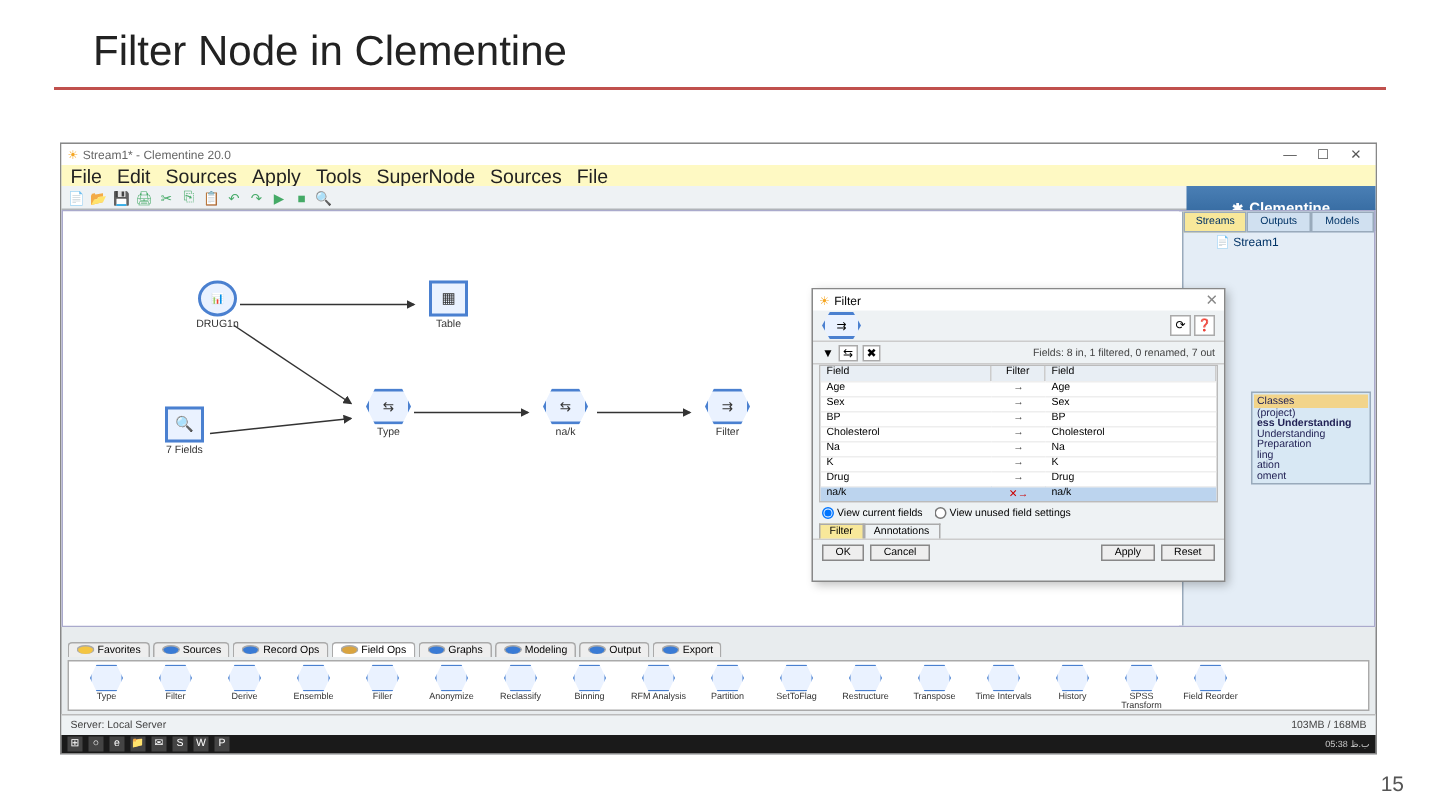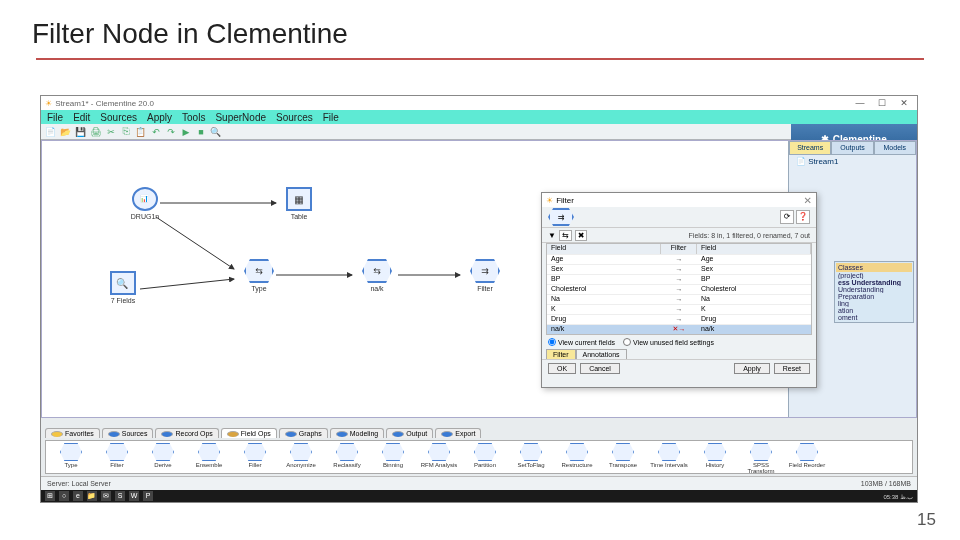--- a/index.html
+++ b/index.html
@@ -1,42 +1,42 @@
 <!DOCTYPE html>
 <html><head>
 <meta charset="utf-8">
 <style>
   * { box-sizing: border-box; margin: 0; padding: 0; }
   body { width: 960px; height: 540px; background: #fff; font-family: Arial, sans-serif; font-size: 11px; position: relative; overflow: hidden; }
-  .slide-title { font-size: 28px; padding: 18px 40px 8px 32px; font-weight: normal; color: #222; }
+  .slide-title { font-size: 28px; padding: 18px 40px 8px 62px; font-weight: normal; color: #222; }
   .hr { height: 2px; background: #c0504d; margin: 0 36px 8px 36px; }
   .app-window { position: absolute; left: 40px; top: 95px; width: 878px; height: 408px; border: 1px solid #888; background: #e8ecee; }
   .titlebar { height: 14px; background: #fff; display: flex; align-items: center; padding: 0 4px; font-size: 8px; color: #666; }
   .titlebar .sun { color: #f5a623; margin-right: 3px; }
   .titlebar .win-btns { margin-left: auto; display: flex; gap: 4px; }
   .titlebar .win-btns span { width: 18px; text-align: center; color: #555; font-size: 9px; }
-  .menubar { height: 14px; background: #5eead4; display: flex; align-items: center; padding: 0 6px; gap: 10px; font-size: 10px; color: #222; }
+  .menubar { height: 14px; background: #fef9c3; display: flex; align-items: center; padding: 0 6px; gap: 10px; font-size: 13px; color: #222; }
   .menubar span { cursor: pointer; }
   .toolbar { height: 16px; background: #eef2f4; display: flex; align-items: center; padding: 0 4px; gap: 3px; border-bottom: 1px solid #b0b4b8; position: relative; }
   .toolbar .ico { width: 12px; height: 12px; font-size: 9px; display: inline-flex; align-items: center; justify-content: center; color: #4a6; }
   .brand { position: absolute; right: 0; top: 0; width: 126px; height: 30px; background: linear-gradient(#4a7fb5,#2a5f95); color: #fff; font-size: 10px; display: flex; align-items: center; justify-content: center; font-weight: bold; }
   .brand::before { content: "✱"; margin-right: 4px; font-size: 9px; }
   .main-area { position: absolute; top: 44px; bottom: 84px; left: 0; right: 0; background: #fff; border: 1px solid #aac; }
   .canvas { position: absolute; left: 0; top: 0; right: 130px; bottom: 0; background: #fff; }
   .canvas svg { position: absolute; inset: 0; }
   .node { position: absolute; width: 42px; text-align: center; font-size: 7px; color: #333; }
   .node .shape { width: 26px; height: 24px; margin: 0 auto 2px auto; }
   .node .round { border-radius: 50%; border: 2px solid #4a80d0; background: #eaf2ff; display: flex; align-items: center; justify-content: center; }
   .node .square { border: 2px solid #4a80d0; background: #eaf2ff; display: flex; align-items: center; justify-content: center; font-size: 10px; }
   .node .hex { width: 30px; height: 24px; background: #eaf2ff; border: 2px solid #4a80d0; clip-path: polygon(20% 0,80% 0,100% 50%,80% 100%,20% 100%,0 50%); margin: 0 auto 2px auto; display: flex; align-items: center; justify-content: center; font-size: 9px; }
   .side-panel { position: absolute; right: 0; top: 0; width: 128px; bottom: 0; background: #e4edf6; border-left: 1px solid #9ab; }
   .side-tabs { display: flex; height: 14px; font-size: 7px; color: #036; }
   .side-tabs div { flex: 1; text-align: center; border: 1px solid #9ab; background: #d0e0f0; line-height: 12px; }
   .side-tabs .active { background: #f8e89a; }
-  .side-body { padding: 2px 7px; font-size: 8px; color: #036; }
+  .side-body { padding: 2px 21px; font-size: 8px; color: #036; }
   .crisp { position: absolute; right: 2px; top: 120px; width: 80px; font-size: 7px; color: #225; background: #d8e8f4; border: 1px solid #9ab; padding: 1px; }
   .crisp .hdr { background: #f2d48a; padding: 1px 2px; font-size: 7px; }
   .crisp div { padding: 0 2px; white-space: nowrap; overflow: hidden; }
   .filter-dlg { position: absolute; left: 500px; top: 96px; width: 276px; height: 196px; background: #eef2f4; border: 1px solid #888; box-shadow: 2px 2px 6px rgba(0,0,0,.25); font-size: 8px; }
   .dlg-title { height: 14px; background: #fff; display: flex; align-items: center; padding: 0 4px; font-size: 8px; }
   .dlg-title .sun { color: #f5a623; margin-right: 3px; }
   .dlg-title .x { margin-left: auto; color: #888; cursor: pointer; font-size: 10px; }
   .dlg-top { height: 20px; display: flex; align-items: center; padding: 2px 6px; gap: 4px; }
   .dlg-hex { width: 26px; height: 18px; background: #eaf2ff; border: 2px solid #4a80d0; clip-path: polygon(20% 0,80% 0,100% 50%,80% 100%,20% 100%,0 50%); display: flex; align-items: center; justify-content: center; font-size: 8px; }
   .dlg-top .rbtns { margin-left: auto; display: flex; gap: 2px; }
@@ -65,21 +65,21 @@
   .palette-tabs .act { background: #fff; }
   .palette-tabs .dot { width: 6px; height: 6px; border-radius: 50%; display: inline-block; margin-right: 2px; vertical-align: middle; }
   .palette { position: absolute; left: 4px; right: 4px; bottom: 28px; height: 34px; background: #fff; border: 1px solid #aaa; display: flex; gap: 4px; padding: 2px 4px; overflow: hidden; }
   .pnode { width: 42px; text-align: center; font-size: 6px; color: #333; }
   .pnode .phex { width: 22px; height: 18px; margin: 0 auto 1px auto; background: #eaf2ff; border: 1px solid #4a80d0; clip-path: polygon(20% 0,80% 0,100% 50%,80% 100%,20% 100%,0 50%); }
   .statusbar { position: absolute; left: 0; right: 0; bottom: 12px; height: 14px; background: #eef2f4; border-top: 1px solid #bbb; display: flex; align-items: center; padding: 0 6px; font-size: 7px; color: #444; }
   .statusbar .mem { margin-left: auto; }
   .taskbar { position: absolute; left: 0; right: 0; bottom: 0; height: 12px; background: #1a1a1a; display: flex; align-items: center; padding: 0 4px; gap: 4px; }
   .taskbar .tico { width: 10px; height: 10px; background: #444; font-size: 7px; color: #fff; text-align: center; line-height: 10px; }
   .taskbar .clock { margin-left: auto; color: #ccc; font-size: 6px; }
-  .page-num { position: absolute; right: 24px; bottom: 10px; font-size: 17px; color: #555; }
+  .page-num { position: absolute; right: 24px; bottom: 10px; font-size: 14px; color: #555; }
 </style>
 </head>
 <body>
 
 <div class="slide-title">Filter Node in Clementine</div>
 <div class="hr"></div>
 
 <div class="app-window">
 
   <div class="titlebar">

